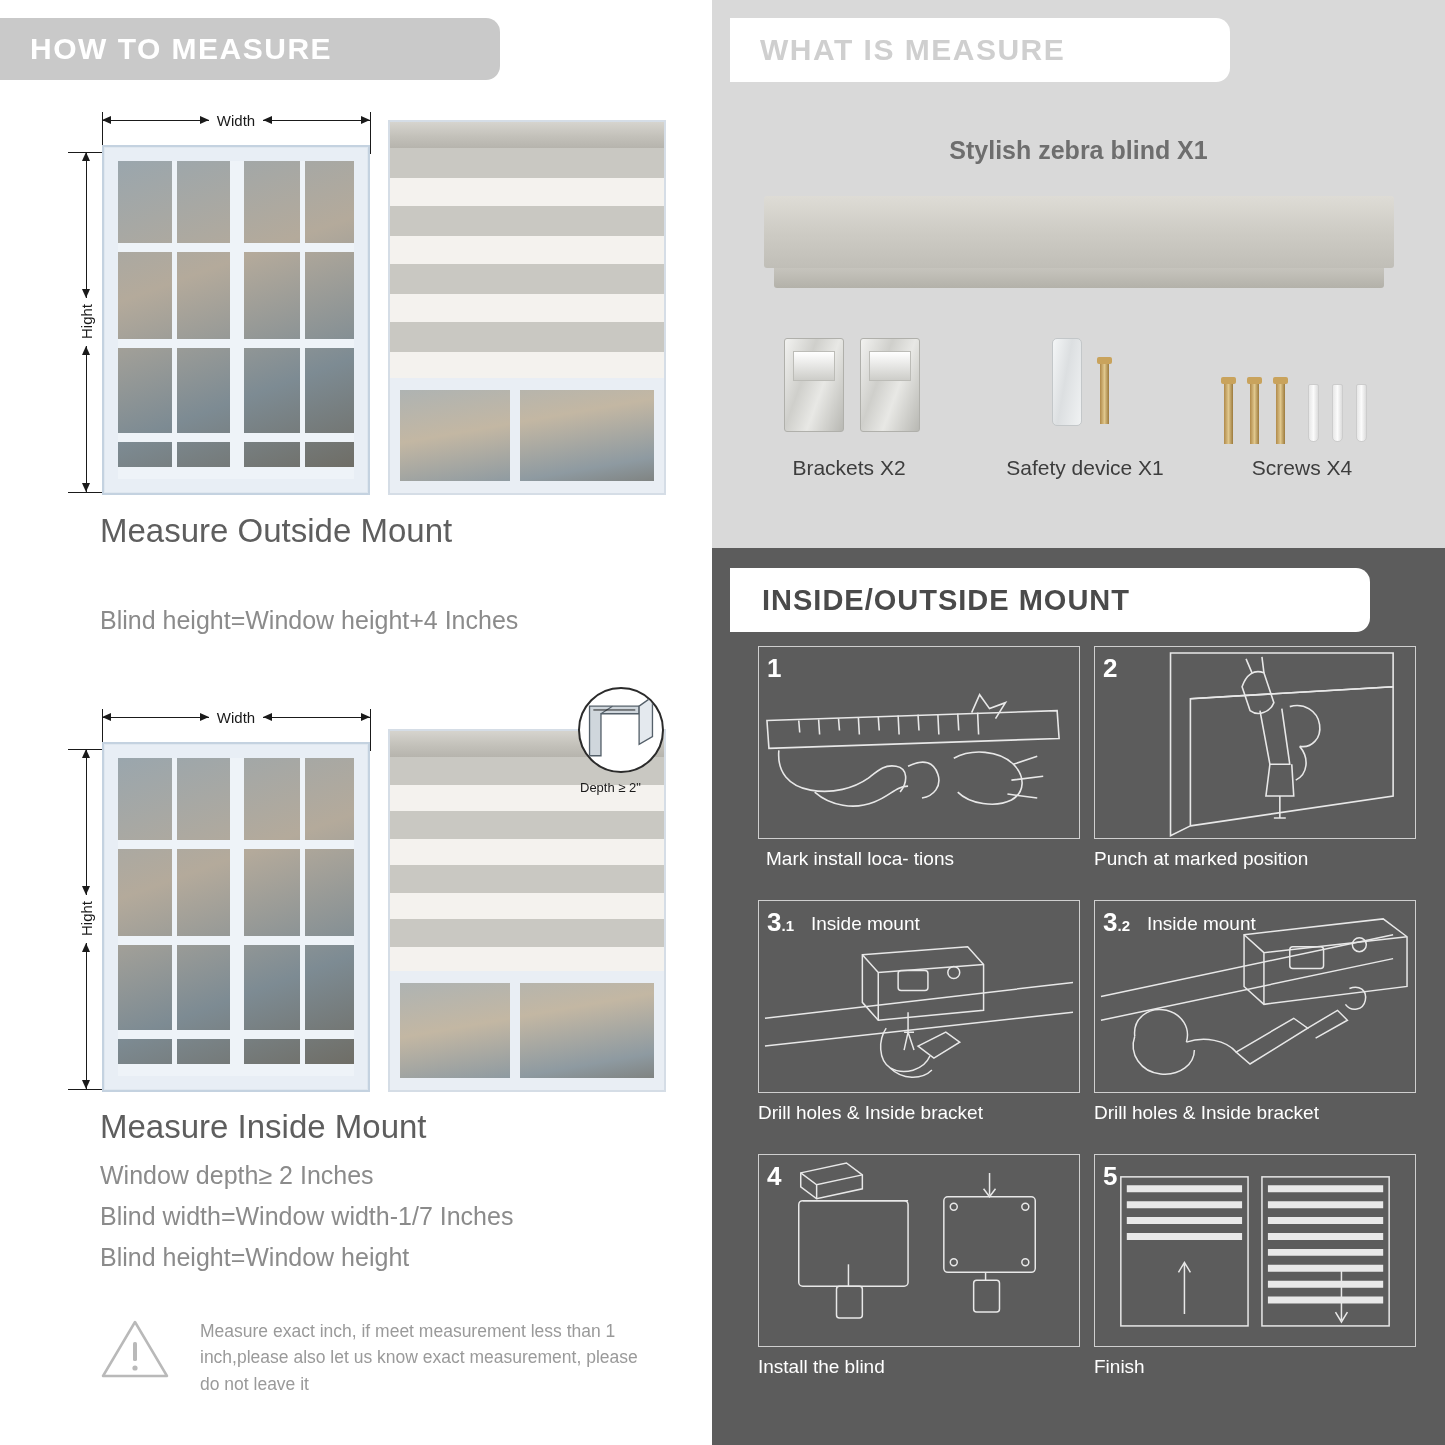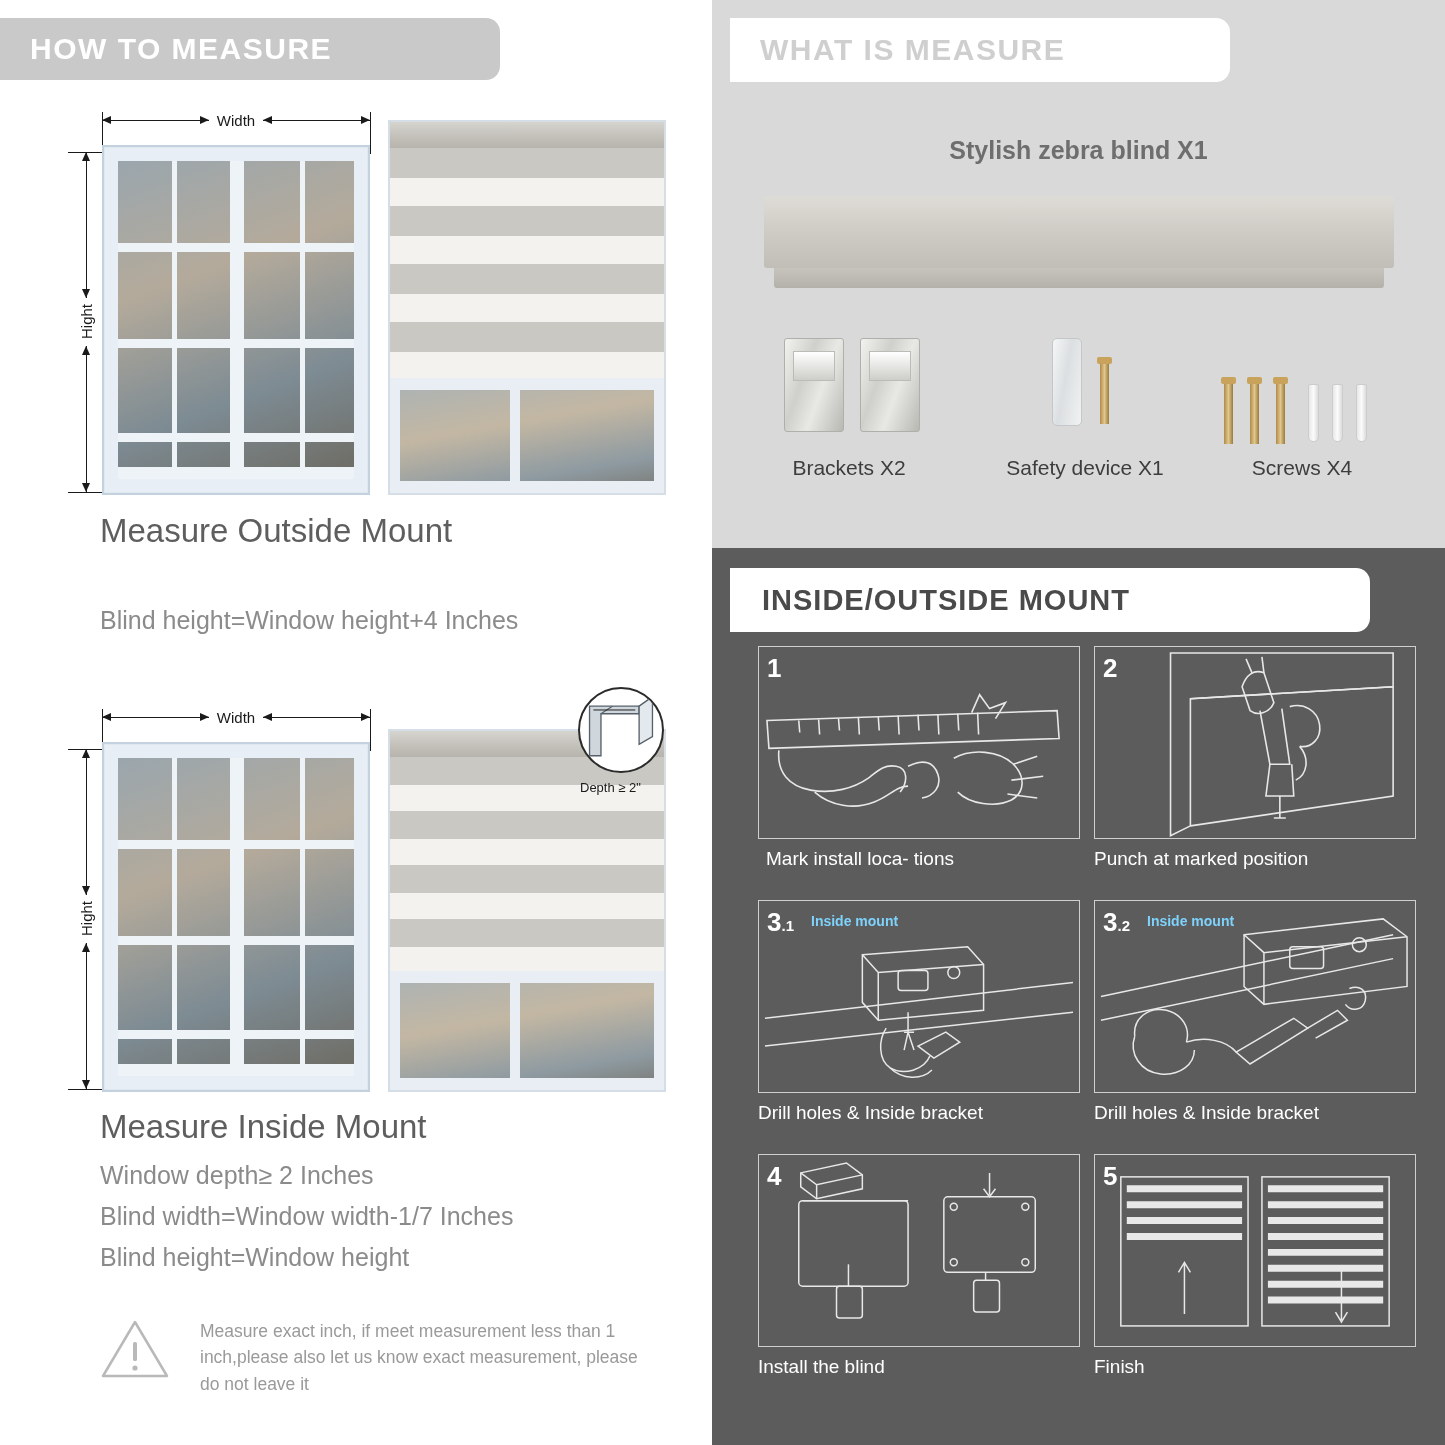--- a/index.html
+++ b/index.html
@@ -191,21 +191,21 @@
   .step {
     position:absolute; border:1px solid #cfcfcf;
   }
   .step-num {
     position:absolute; left:8px; top:6px;
     font-size:26px; color:#ffffff; font-weight:bold;
   }
   .step-num small { font-size:15px; }
   .step-inline {
     position:absolute; left:52px; top:12px;
-    font-size:14px; color:#7dd3fc;font-weight:bold;
+    font-size:19px; color:#ffffff;
   }
   .step-cap {
     position:absolute; font-size:19px; color:#ffffff;
   }
   .sketch { position:absolute; inset:0; }
 </style>
 </head>
 <body>
 
 <div class="page">

